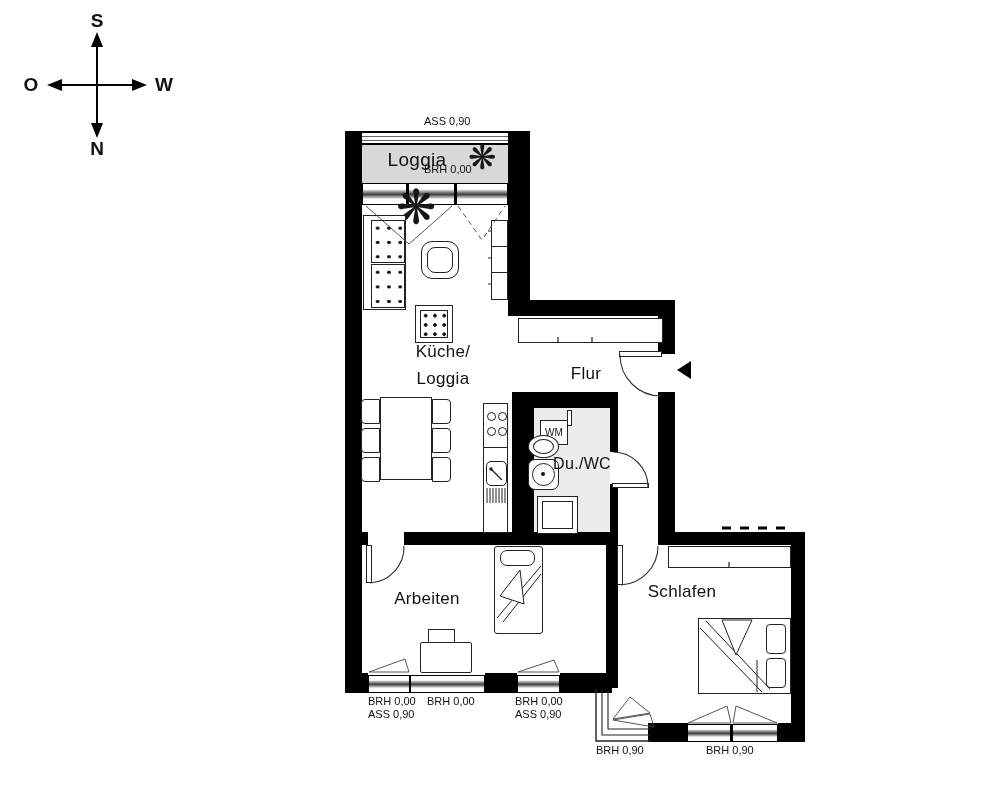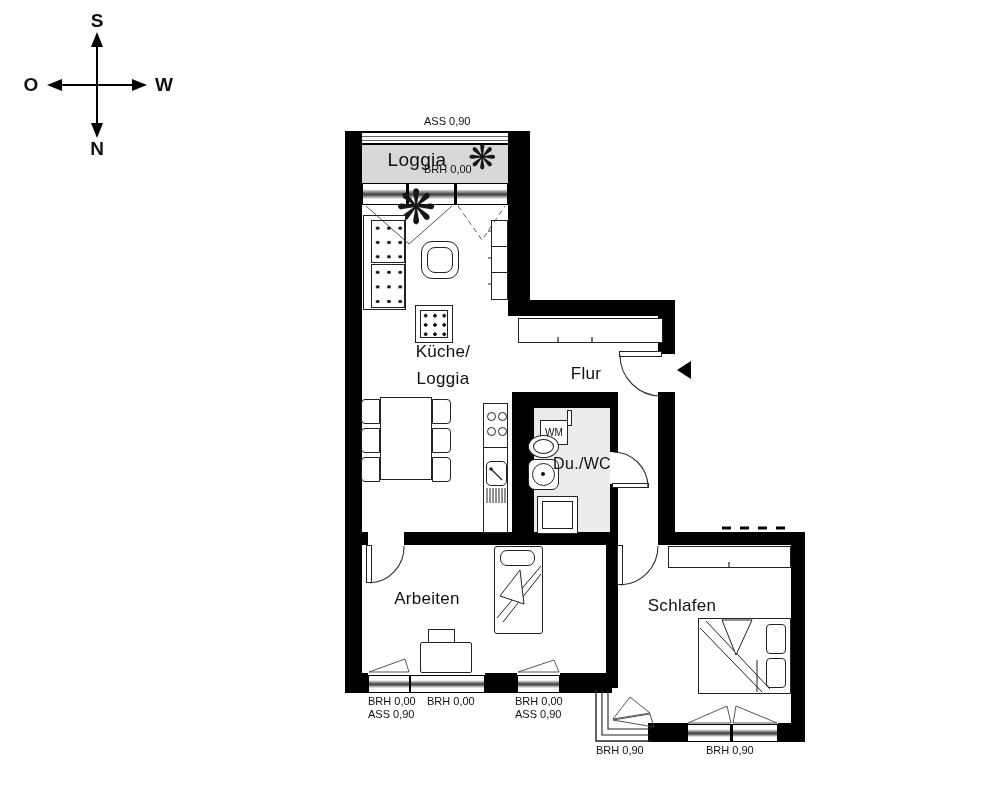--- a/index.html
+++ b/index.html
@@ -203,21 +203,21 @@
 
   <div class="room-label" style="left:417px;top:160px;font-size:19px">Loggia</div>
   <div class="small-label" style="left:424px;top:163px">BRH 0,00</div>
   <div class="small-label" style="left:424px;top:115px">ASS 0,90</div>
 
   <div class="room-label" style="left:443px;top:352px">Küche/</div>
   <div class="room-label" style="left:443px;top:379px">Loggia</div>
   <div class="room-label" style="left:586px;top:374px">Flur</div>
   <div class="room-label" style="left:582px;top:464px;font-size:16px">Du./WC</div>
   <div class="room-label" style="left:427px;top:599px">Arbeiten</div>
-  <div class="room-label" style="left:682px;top:606px">Schlafen</div>
+  <div class="room-label" style="left:682px;top:592px">Schlafen</div>
 
   <div class="small-label" style="left:368px;top:695px">
     <div>BRH 0,00</div>
     <div>ASS 0,90</div>
   </div>
   <div class="small-label" style="left:427px;top:695px">
     <div>BRH 0,00</div>
   </div>
   <div class="small-label" style="left:515px;top:695px">
     <div>BRH 0,00</div>

